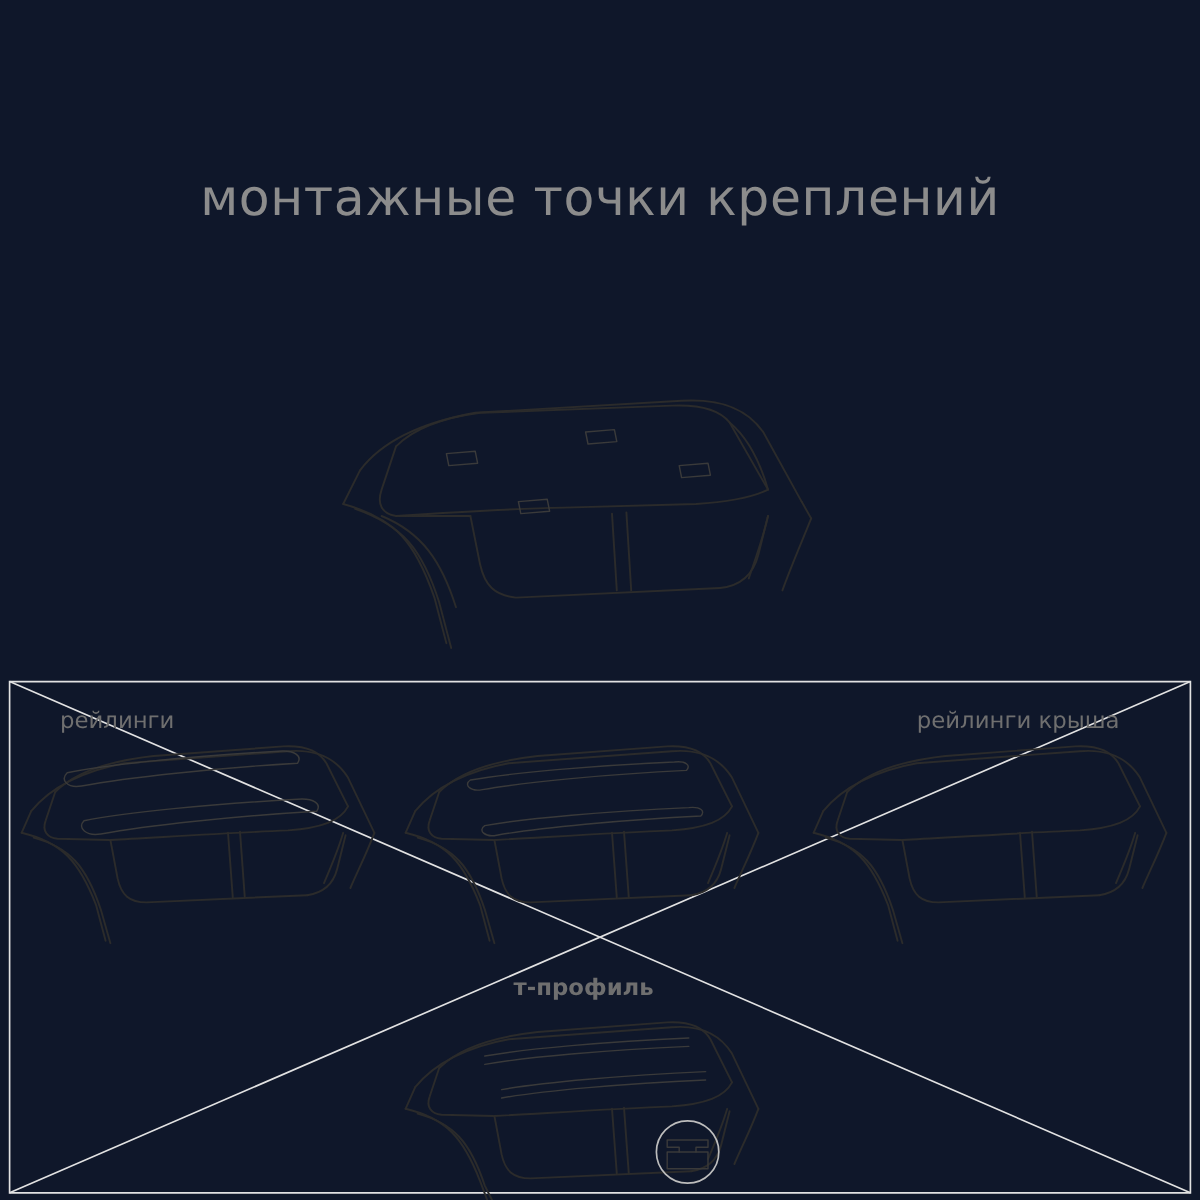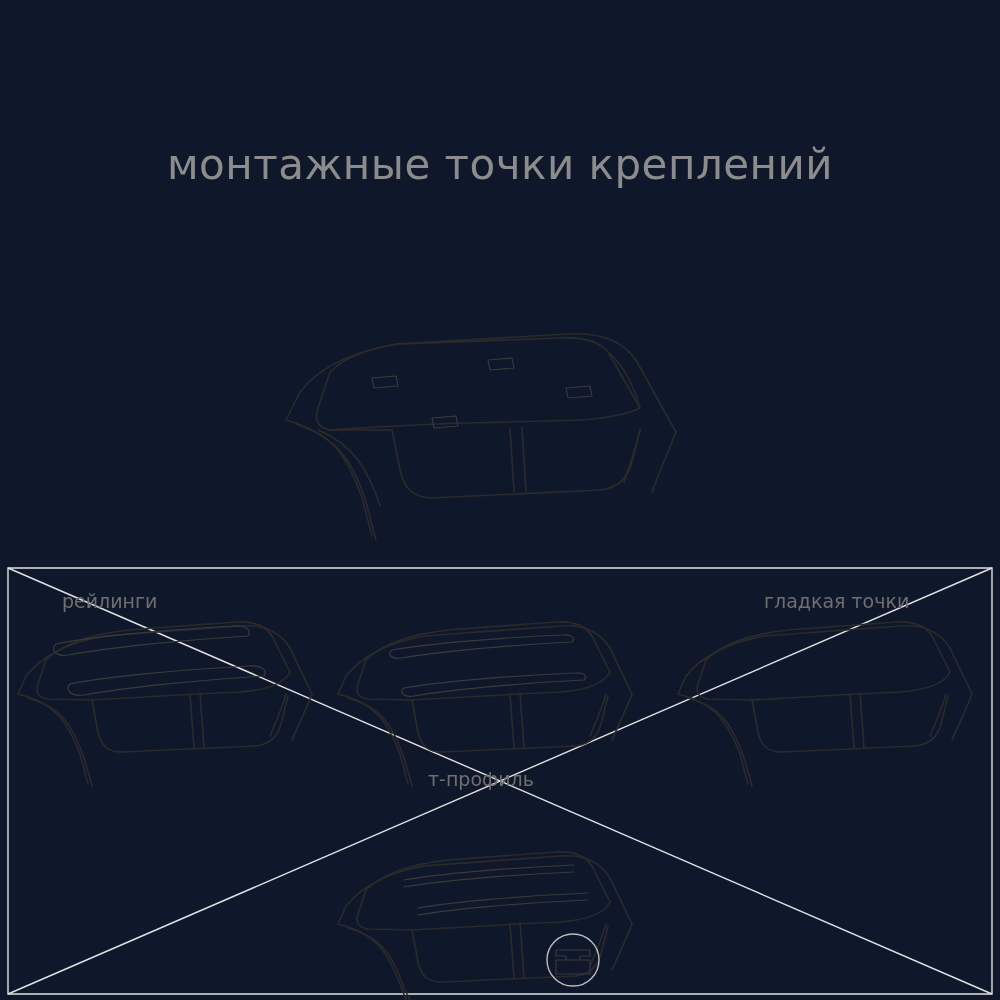--- a/index.html
+++ b/index.html
@@ -33,24 +33,24 @@
     font-weight: 400;
     letter-spacing: 0.5px;
   }
   .caption {
     position: absolute;
     font-size: 19px;
     color: #6f6f6f;
     font-family: "DejaVu Sans", sans-serif;
     white-space: nowrap;
   }
-  .cap-railing  { left: 62px;  top: 590px; text-align: center; }
+  .cap-railing  { left: 50px;  top: 590px; text-align: center; }
   .cap-integr   { left: 352px; top: 590px; }
   .cap-smooth   { left: 764px; top: 590px; }
-  .cap-tprofile { left: 428px; top: 768px; }
+  .cap-tprofile { left: 428px; top: 812px; font-weight: bold; }
 
   svg.layer {
     position: absolute;
     left: 0;
     top: 0;
     width: 1000px;
     height: 1000px;
   }
   .ln {
     fill: none;
@@ -194,16 +194,16 @@
 
       <g>
         <circle cx="573" cy="960" r="26" fill="none" stroke="#bdbdbd" stroke-width="1.4"></circle>
         <path class="ln-thin" d="M556 950 L 590 950 L 590 956 L 580 956 L 580 960 L 590 960 L 590 974 L 556 974 L 556 960 L 566 960 L 566 956 L 556 956 Z" stroke="#6a6a6a"></path>
         <path class="ln-thin" d="M566 960 L 580 960" stroke="#6a6a6a"></path>
       </g>
     </g>
   </svg>
 
   <div class="caption cap-railing">рейлинги</div>
-  <div class="caption cap-smooth">гладкая точки</div>
+  <div class="caption cap-smooth">рейлинги крыша</div>
   <div class="caption cap-tprofile">т-профиль</div>
 
 </div>
 
 </body></html>

